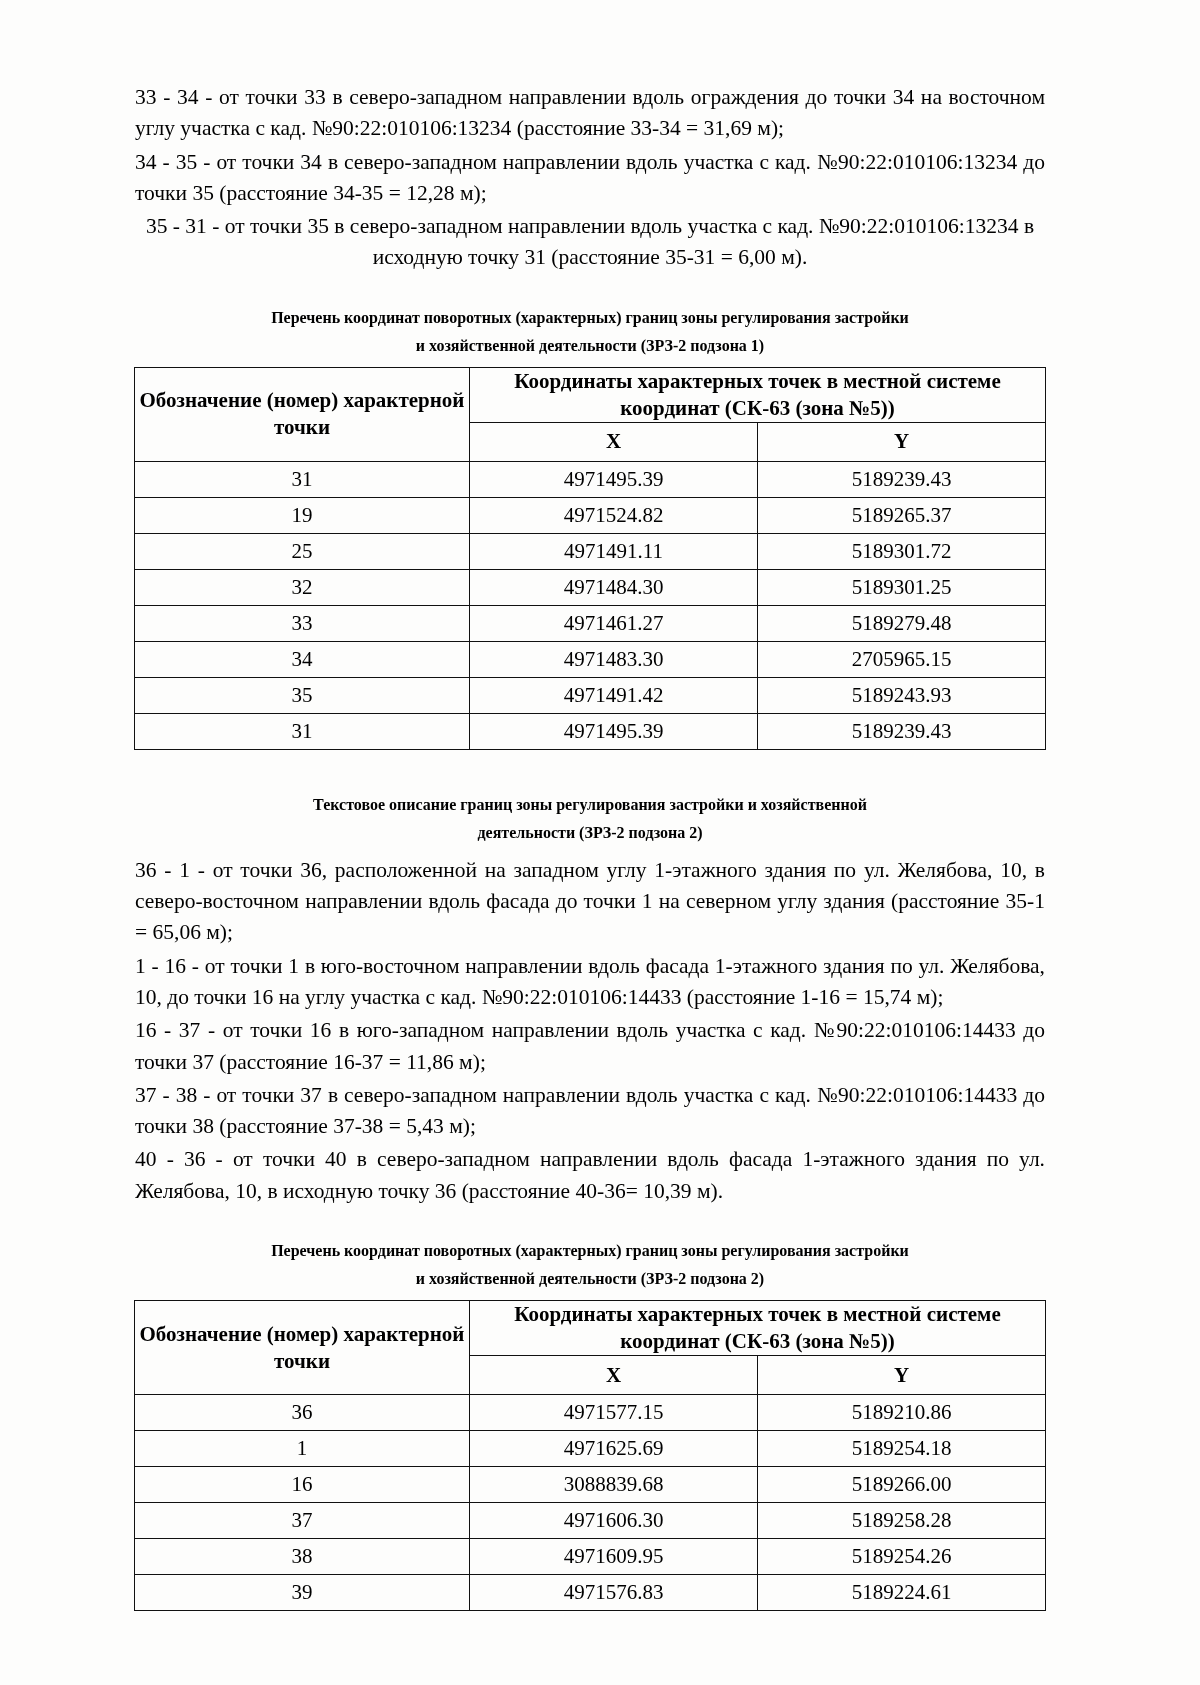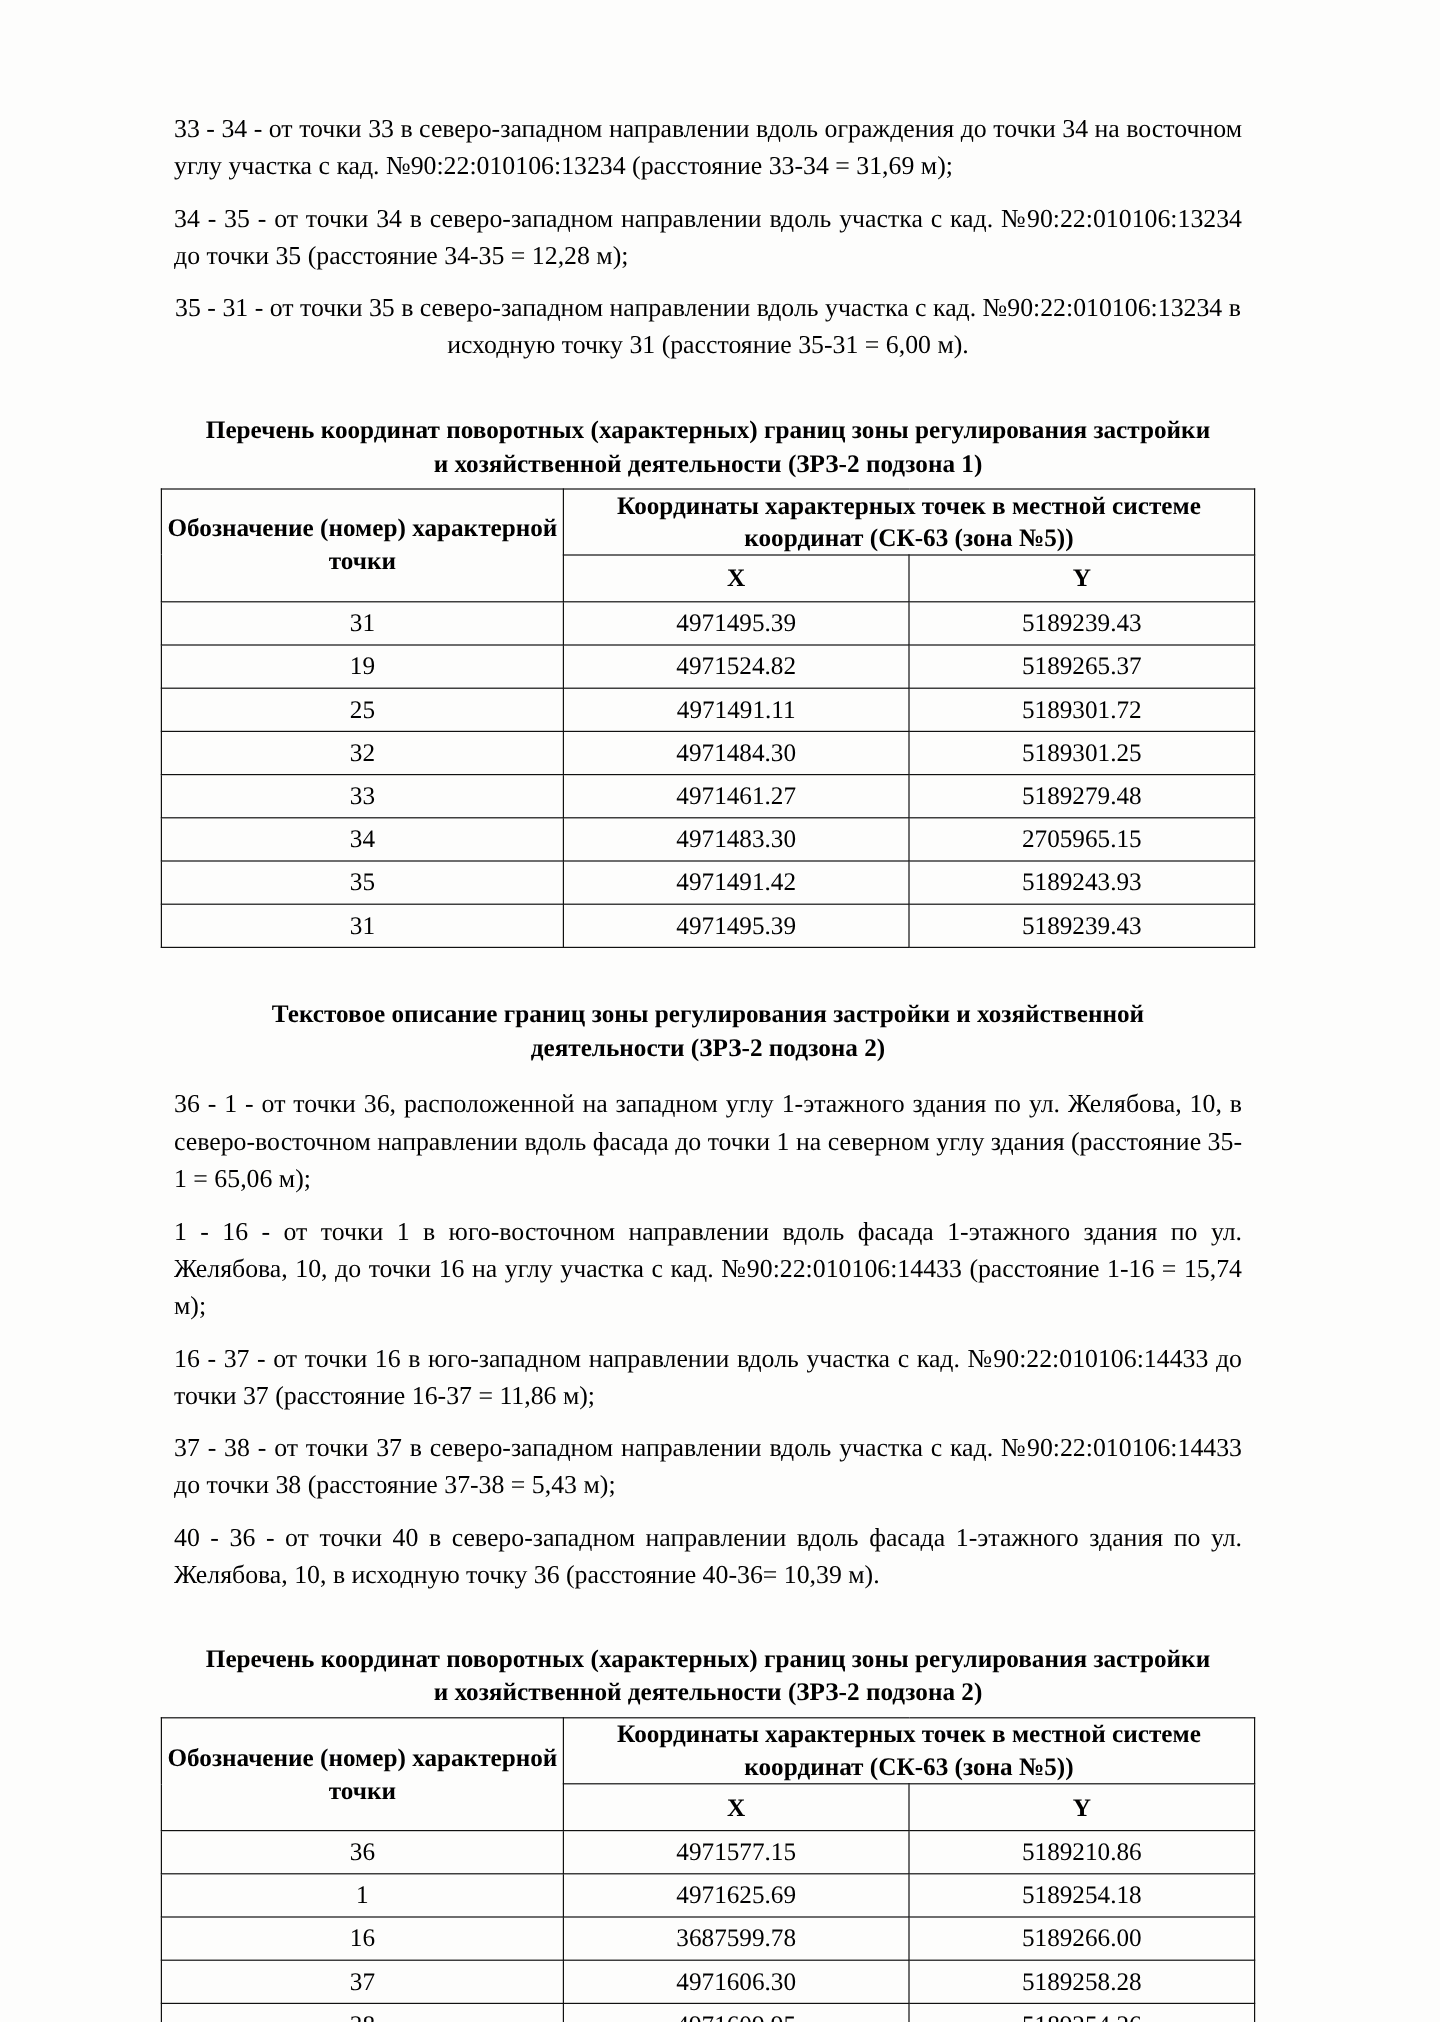--- a/index.html
+++ b/index.html
@@ -23,34 +23,34 @@
     height: 1685px;
     background: #fdfdfc;
   }
   .content {
     position: absolute;
     left: 133px;
     top: 80px;
     width: 914px;
   }
   p.body-par {
-    margin: 12px;
+    margin: 2px;
     font-size: 21.5px;
     line-height: 31.3px;
     text-align: justify;
     text-indent: 0;
     hyphens: none;
     -webkit-hyphens: none;
   }
   p.body-par.last-left {
     text-align: center;
   }
   .heading {
     margin: 0;
-    font-size: 21px;
+    font-size: 16px;
     line-height: 28px;
     font-weight: bold;
     text-align: center;
     padding: 0 10px;
   }
   .spacer-md { height: 28px; }
   .spacer-lg { height: 40px; }
   .spacer-xs { height: 6px; }
 
   table.coord-table {
@@ -215,21 +215,21 @@
           <td class="cell">4971577.15</td>
           <td class="cell">5189210.86</td>
         </tr>
         <tr>
           <td class="cell">1</td>
           <td class="cell">4971625.69</td>
           <td class="cell">5189254.18</td>
         </tr>
         <tr>
           <td class="cell">16</td>
-          <td class="cell">3687599.78</td>
+          <td class="cell">3088839.68</td>
           <td class="cell">5189266.00</td>
         </tr>
         <tr>
           <td class="cell">37</td>
           <td class="cell">4971606.30</td>
           <td class="cell">5189258.28</td>
         </tr>
         <tr>
           <td class="cell">38</td>
           <td class="cell">4971609.95</td>

